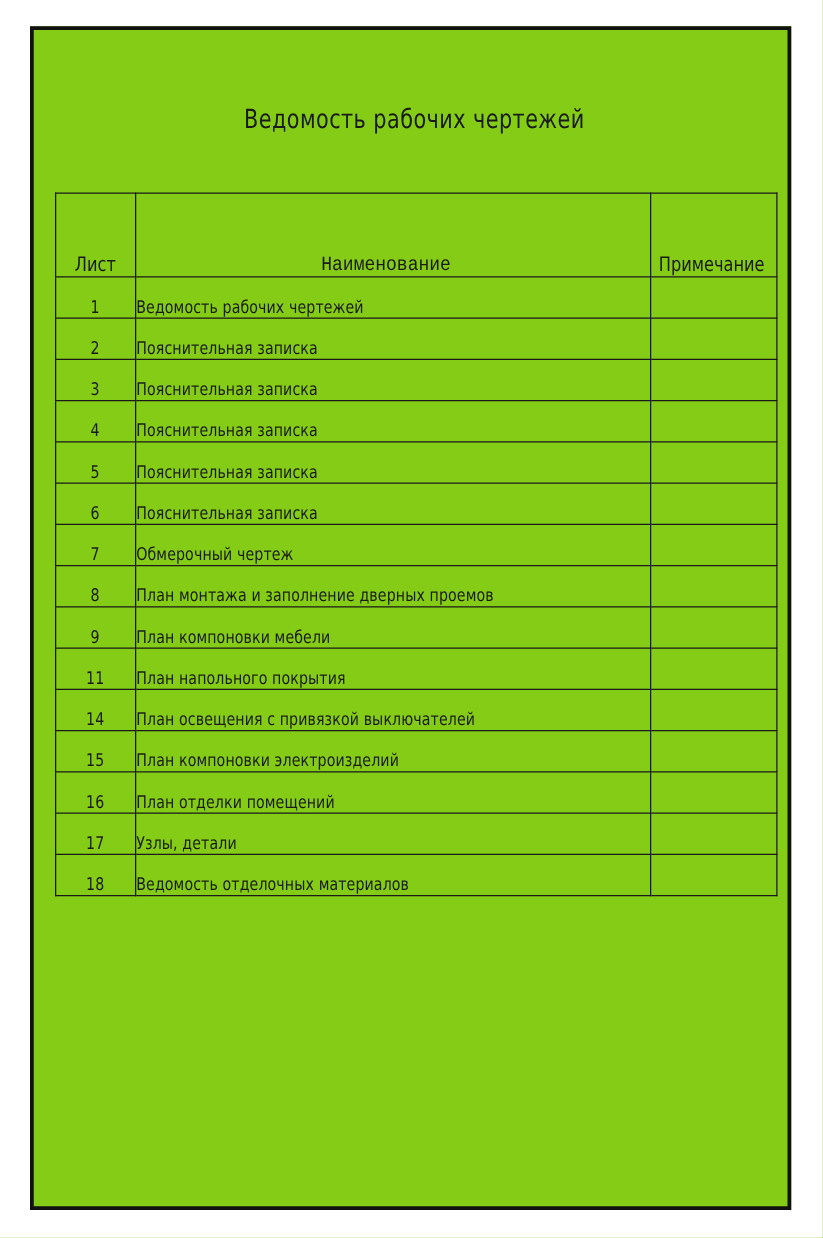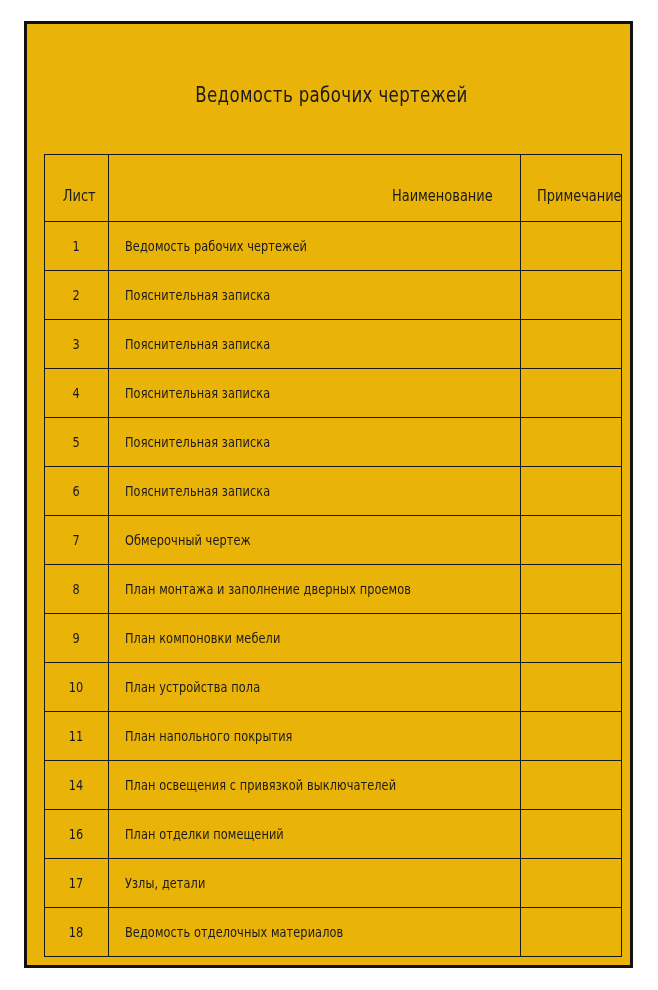--- a/index.html
+++ b/index.html
@@ -17,21 +17,21 @@
 
   
   #page-frame {
     position: absolute;
     left: 24px;
     top: 21px;
     width: 609px;
     height: 947px;
     border: 3px solid #111111;
     box-sizing: border-box;
-    background: #eab308;
+    background: #84cc16;
   }
 
   
   #doc-title {
     position: absolute;
     left: 0;
     top: 58px;
     width: 609px;
     text-align: center;
     font-size: 21px;
@@ -49,21 +49,21 @@
     position: absolute;
     left: 17px;
     top: 130px;
     width: 577px;
     border-collapse: collapse;
     table-layout: fixed;
   }
   #sheet-table td,
   #sheet-table th {
     border: 1px solid #1a1a1a;
-    padding: 16px;
+    padding: 0;
     font-weight: 400;
     color: #1a1a1a;
     vertical-align: bottom;
     box-sizing: border-box;
   }
 
   
   col.col-sheet { width: 64px; }
   col.col-name  { width: 412px; }
   col.col-note  { width: 101px; }
@@ -82,22 +82,23 @@
   }
   th.th-sheet .lbl,
   th.th-name .lbl,
   th.th-note .lbl {
     display: inline-block;
     transform: scaleX(0.9);
     transform-origin: left bottom;
   }
   th.th-sheet .lbl { transform-origin: center bottom; }
   th.th-name {
-    text-align: right;
+    text-align: center;
     padding-left: 5px;
+    font-family: Liberation Mono, monospace;
   }
   th.th-note {
     text-align: right;
     padding-left: 3px;
     position: relative;
   }
   th.th-note .lbl {
     position: relative;
     white-space: nowrap;
   }
@@ -189,35 +190,35 @@
           <td class="cell-sheet"><span class="txt">8</span></td>
           <td class="cell-name"><span class="txt">План монтажа и заполнение дверных проемов</span></td>
           <td class="cell-note"><span class="txt"></span></td>
         </tr>
         <tr class="data-row">
           <td class="cell-sheet"><span class="txt">9</span></td>
           <td class="cell-name"><span class="txt">План компоновки мебели</span></td>
           <td class="cell-note"><span class="txt"></span></td>
         </tr>
         <tr class="data-row">
-          <td class="cell-sheet"><span class="txt">10</span></td>
-          <td class="cell-name"><span class="txt">План устройства пола</span></td>
-          <td class="cell-note"><span class="txt"></span></td>
-        </tr>
-        <tr class="data-row">
           <td class="cell-sheet"><span class="txt">11</span></td>
           <td class="cell-name"><span class="txt">План напольного покрытия</span></td>
           <td class="cell-note"><span class="txt"></span></td>
         </tr>
         <tr class="data-row">
           <td class="cell-sheet"><span class="txt">14</span></td>
           <td class="cell-name"><span class="txt">План освещения с привязкой выключателей</span></td>
           <td class="cell-note"><span class="txt"></span></td>
         </tr>
         <tr class="data-row">
+          <td class="cell-sheet"><span class="txt">15</span></td>
+          <td class="cell-name"><span class="txt">План компоновки электроизделий</span></td>
+          <td class="cell-note"><span class="txt"></span></td>
+        </tr>
+        <tr class="data-row">
           <td class="cell-sheet"><span class="txt">16</span></td>
           <td class="cell-name"><span class="txt">План отделки помещений</span></td>
           <td class="cell-note"><span class="txt"></span></td>
         </tr>
         <tr class="data-row">
           <td class="cell-sheet"><span class="txt">17</span></td>
           <td class="cell-name"><span class="txt">Узлы, детали</span></td>
           <td class="cell-note"><span class="txt"></span></td>
         </tr>
         <tr class="data-row">

